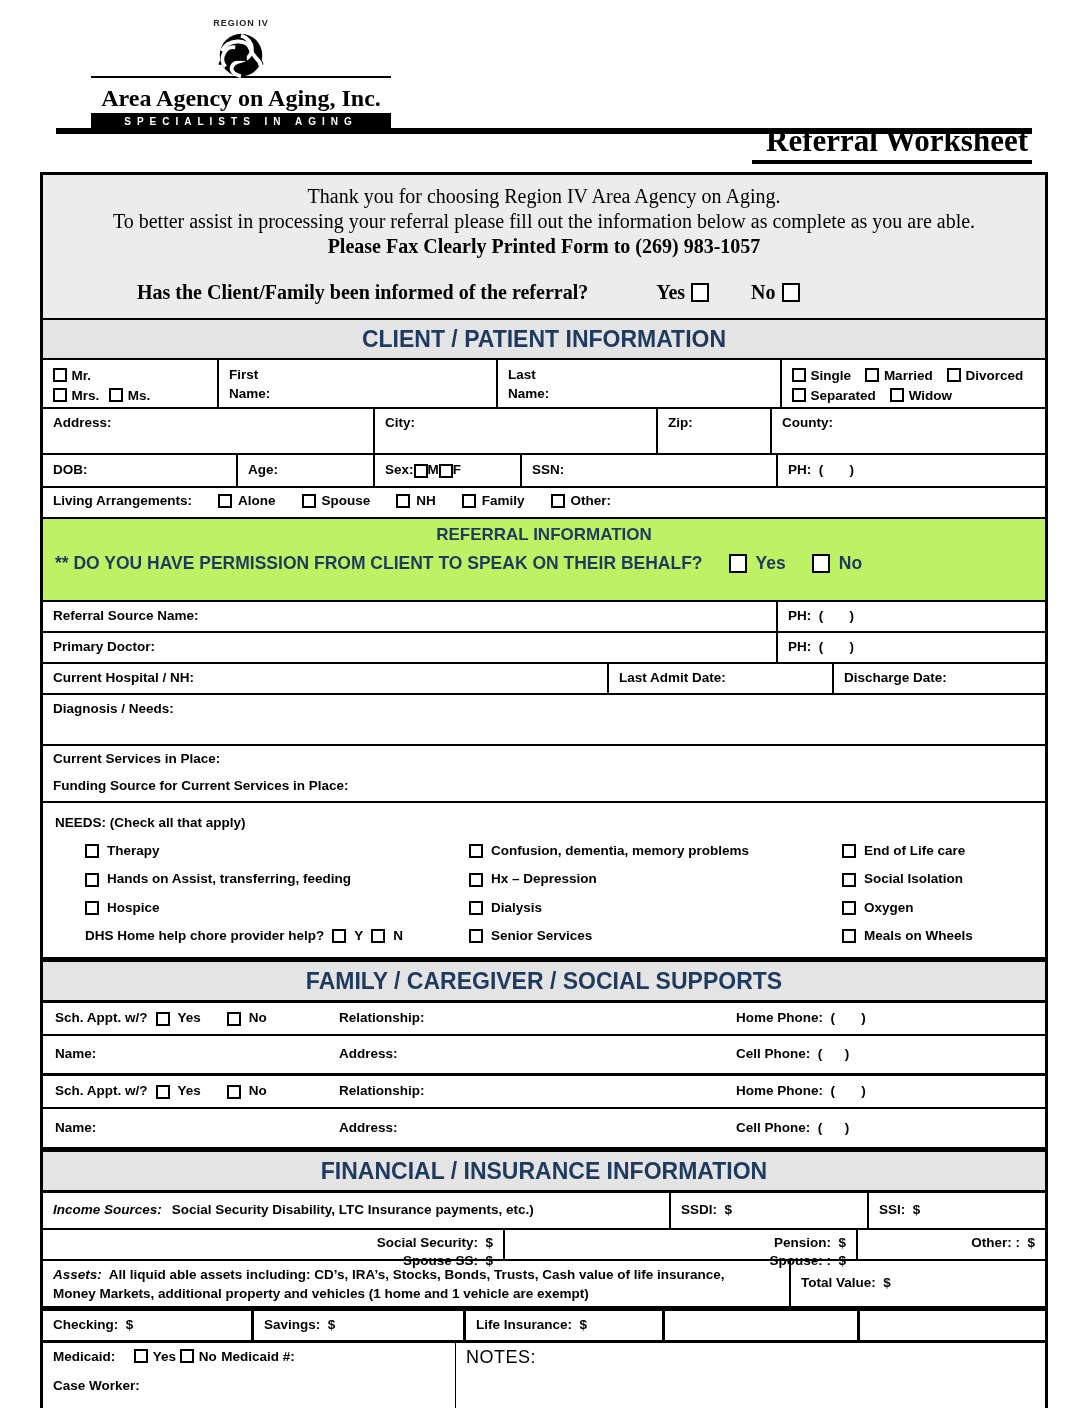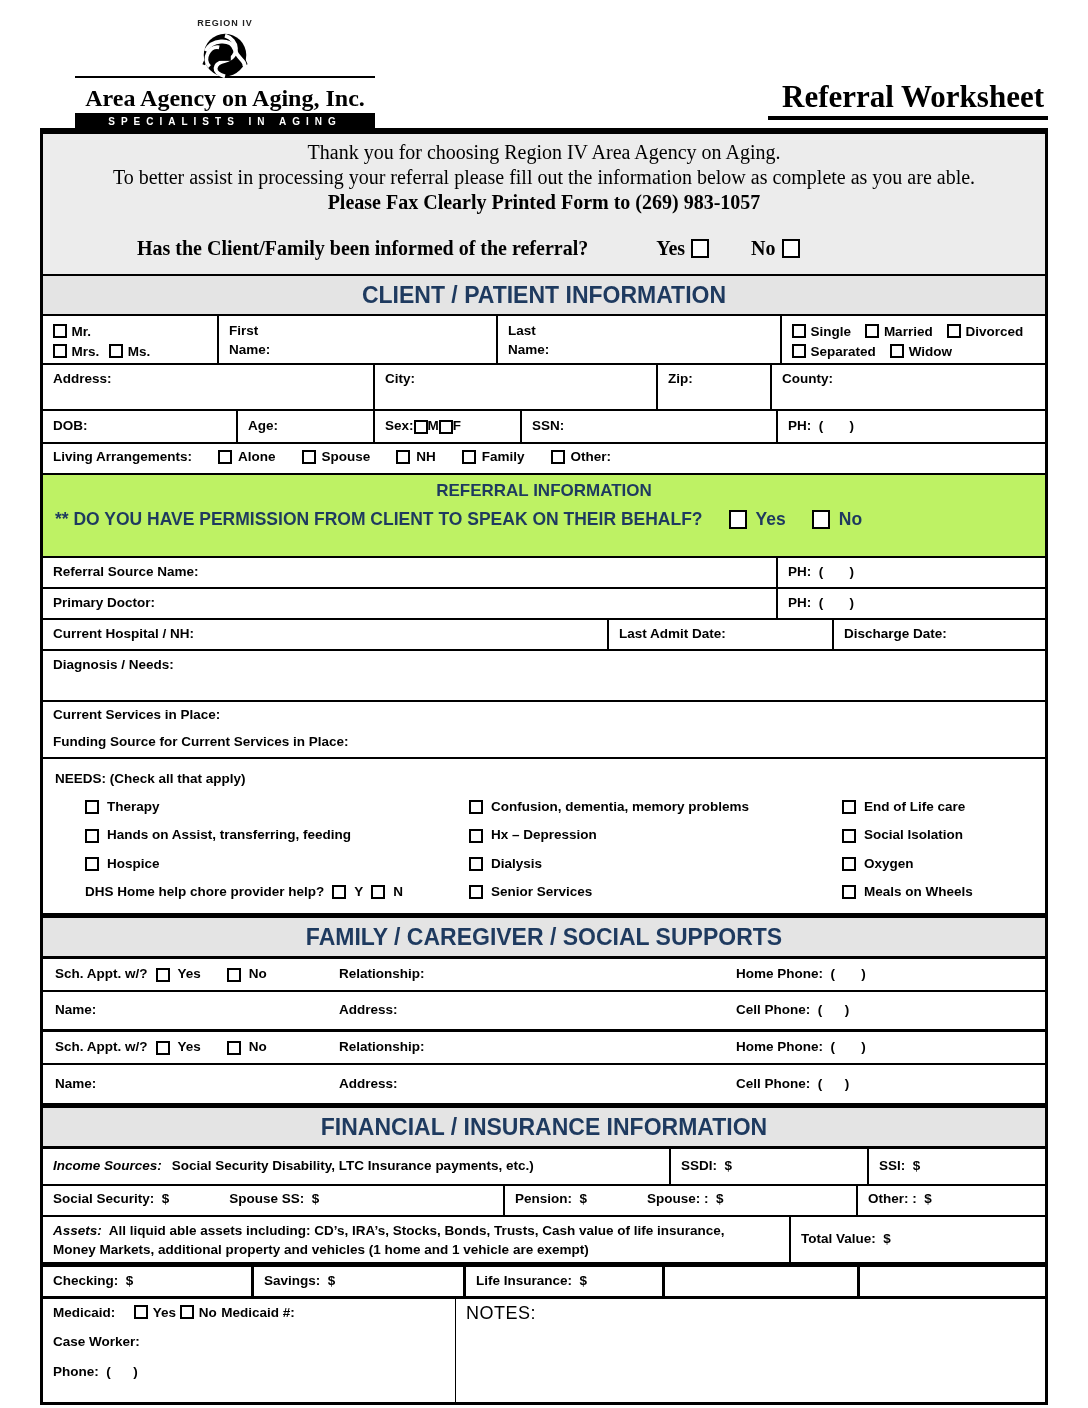--- a/index.html
+++ b/index.html
@@ -1,20 +1,20 @@
 <!DOCTYPE html>
 <html><head>
 <meta charset="utf-8">
 <style>
   * { margin:0; padding:0; box-sizing:border-box; }
   html,body { width:1088px; background:#fff; }
   body { height:1408px; font-family:"Liberation Sans", sans-serif; color:#000; position:relative; }
 
   
-  .page-header { position:relative; height:128px; margin:0 40px; }
+  .page-header { position:relative; height:172px; margin:0 56px; }
   .header-rule { position:absolute; left:0; right:0; top:128px; height:6px; background:#000; }
   .logo { position:absolute; left:35px; top:18px; width:300px; text-align:center; }
   .logo-region { font-size:9px; letter-spacing:1px; font-weight:bold; color:#222; }
   .logo-globe { position:relative; height:58px; }
   .logo-globe .rule-thru { position:absolute; left:0; right:0; bottom:8px; height:2px; background:#000; }
   .logo-globe svg { position:relative; }
   .logo-name { font-family:"Liberation Serif", serif; font-weight:bold; font-size:24px; line-height:1.0; }
   .logo-tagline { margin-top:3px; background:#000; color:#fff; font-size:10px; font-weight:bold; letter-spacing:6px; padding:3px 4px 2px 4px; }
   .doc-title { position:absolute; right:0; bottom:8px; font-family:"Liberation Serif", serif; font-weight:bold; font-size:31px; border-bottom:4px solid #000; padding:0 4px 1px 14px; }
 
@@ -75,21 +75,21 @@
   .fam-rowA .cell, .fam-rowB .cell { display:flex; align-items:center; padding-left:12px; }
   .fs1 { flex:0 0 284px; display:inline-flex; align-items:center; gap:8px; }
   .fs2 { flex:0 0 397px; }
   .fam-split { border-bottom:3px solid #000; }
 
   .sec-thick { border-top:3px solid #000; border-bottom:3px solid #000; }
 
   
   .r-income { height:37px; } .r-income .cell { display:flex; align-items:center; }
   .ital { font-style:italic; }
-  .r-socsec { height:31px; } .r-socsec .cell { display:flex; align-items:flex-start; }
+  .r-socsec { height:31px; } .r-socsec .cell { display:flex; align-items:flex-end;flex-direction:column; }
   .r-socsec .cell .lbl + .lbl { margin-left:60px; }
   .r-assets { height:47px; } .r-assets .cell2 { display:flex; align-items:center; }
   .r-check { height:35px; border-top:3px solid #000; border-bottom:3px solid #000; }
   .r-check .cell { display:flex; align-items:center; border-right-width:3px; }
   .r-bottom { height:103px;justify-content:space-between; }
   .r-bottom .cell { border-right-width:1px; }
   .medicaid-cell > div { margin-bottom:10px; }
   .notes-lbl { font-size:18px; font-weight:normal; letter-spacing:0.5px; }
 </style>
 </head>

